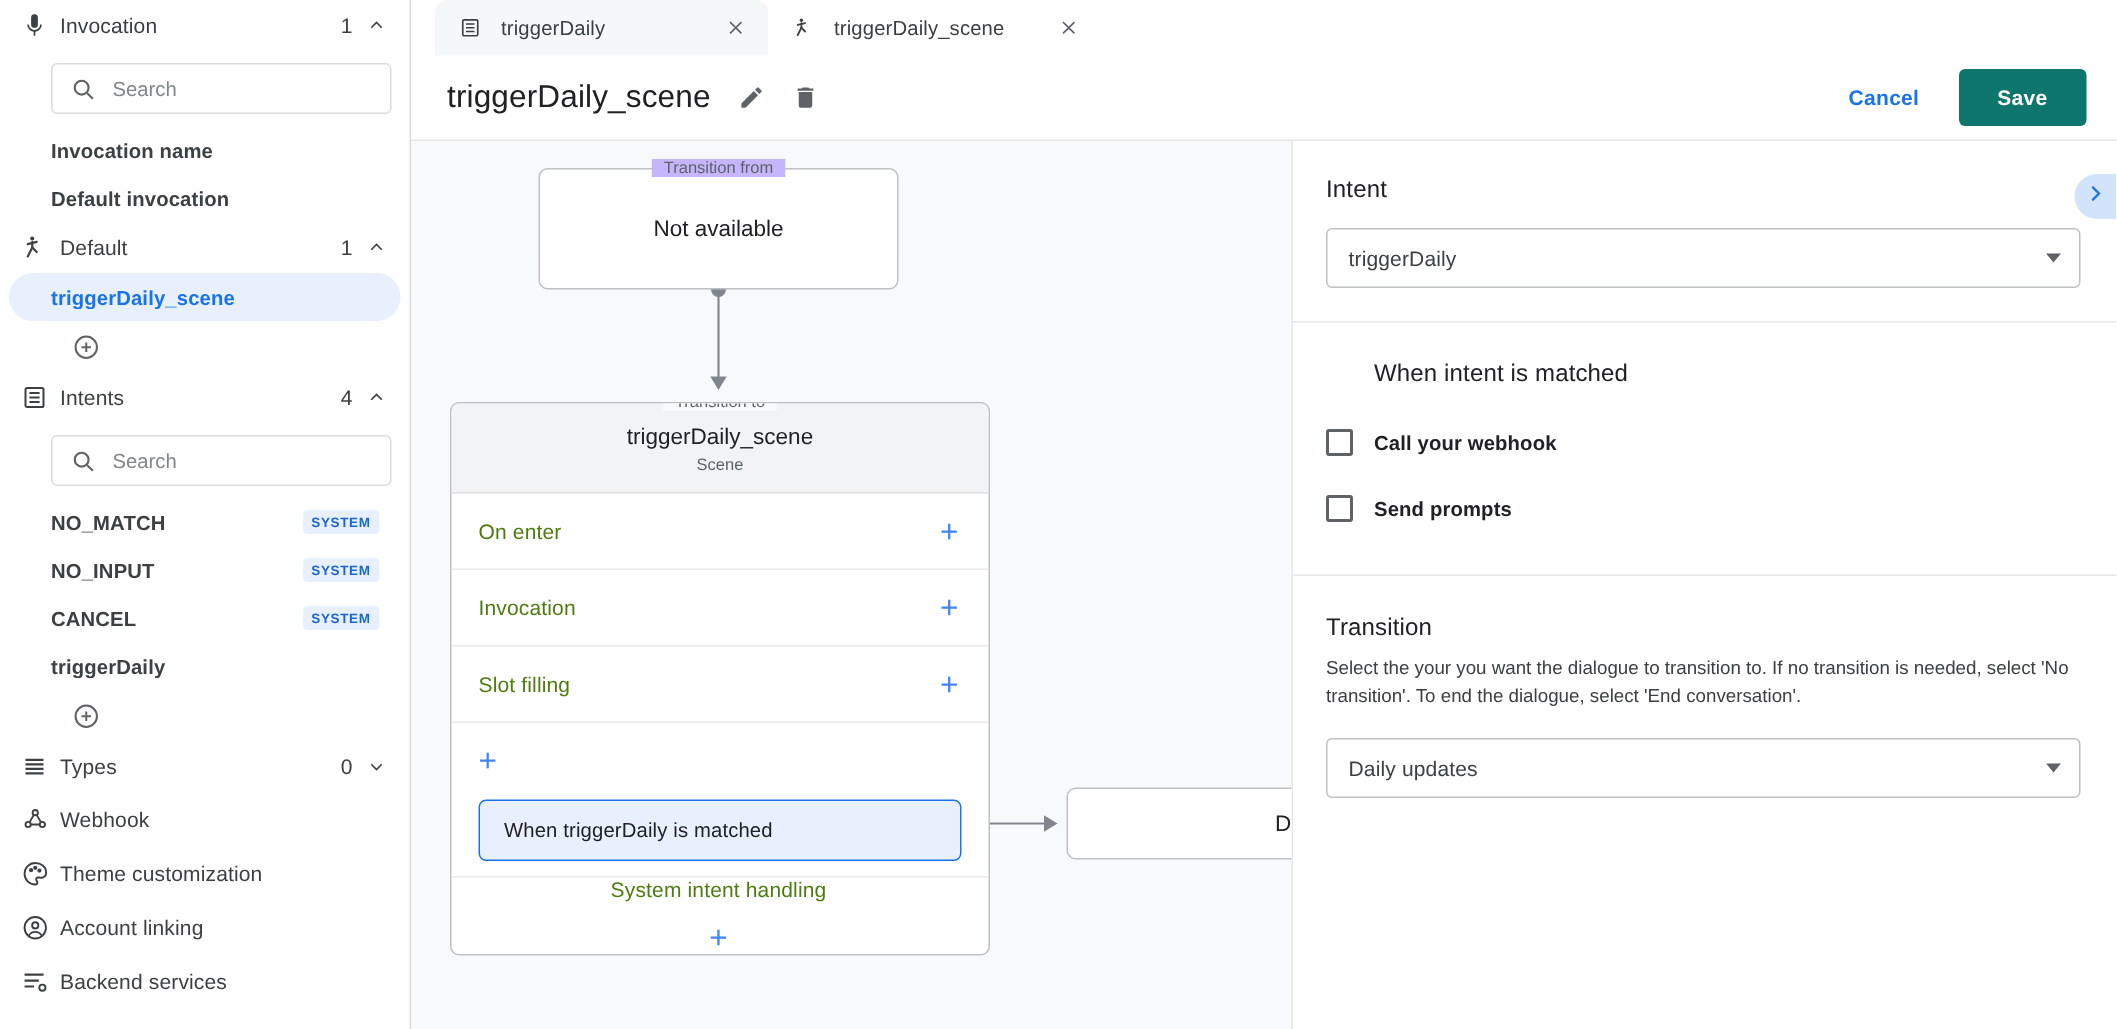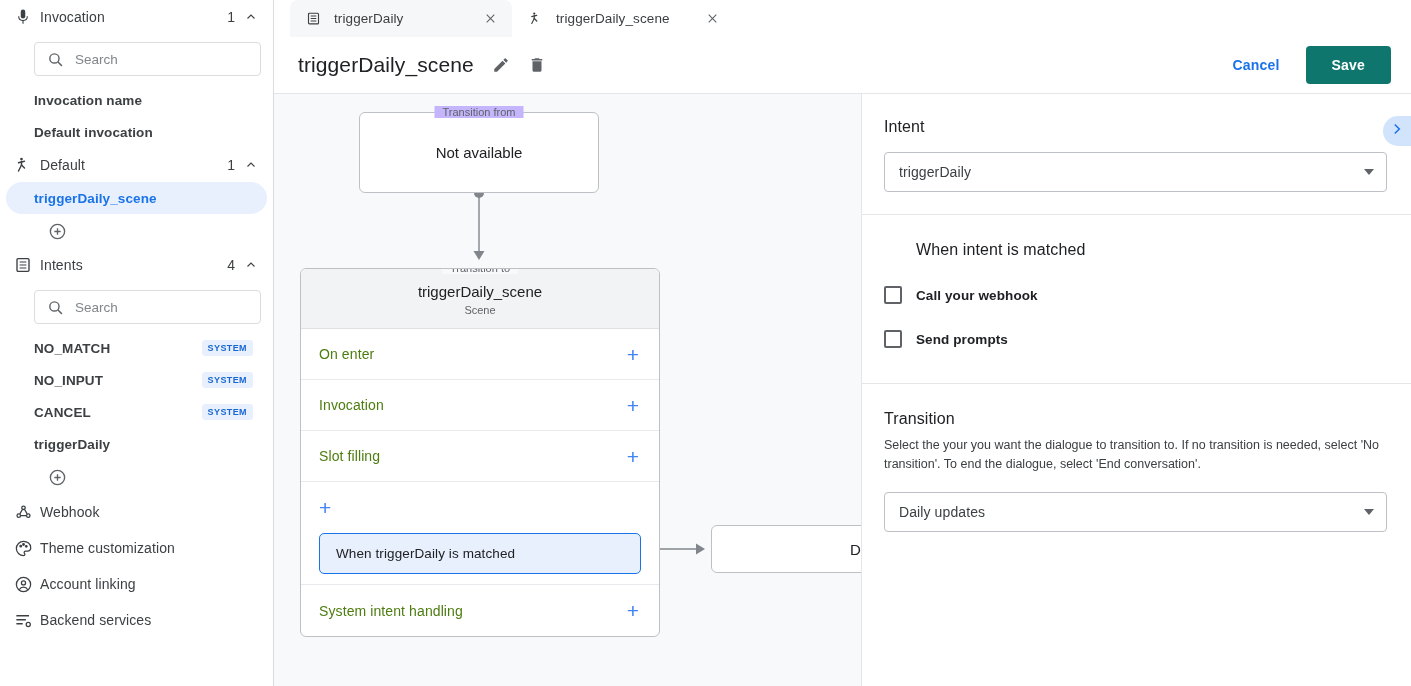--- a/index.html
+++ b/index.html
@@ -122,21 +122,21 @@
   #node-scene .sc-head{
     background:#f1f3f4;border-bottom:1px solid #e0e0e0;
     padding:14px 0 12px;text-align:center;
   }
   #node-scene .sc-title{font-size:15px;color:#202124;}
   #node-scene .sc-sub{font-size:11px;color:#5f6368;margin-top:4px;}
   .sc-row{
     height:51px;display:flex;align-items:center;box-sizing:border-box;
     padding:0 20px 0 18px;border-bottom:1px solid #e8eaed;cursor:pointer;
   }
-  .sc-row:last-child{border-bottom:0;}
+  .sc-row:last-child{border-bottom:0;flex-direction:column;}
   .sc-row .rl{flex:1;font-size:14px;color:#4d7c0f;letter-spacing:.1px;}
   .sc-row .plus{font-size:21px;color:#4285f4;line-height:1;user-select:none;}
   .sc-sub-block{padding:0 18px 10px;}
   .handler-chip{
     background:#e8f0fe;border:1px solid #1a73e8;border-radius:5px;
     height:41px;display:flex;align-items:center;padding:0 16px;box-sizing:border-box;
     font-size:13.5px;color:#202124;cursor:pointer;letter-spacing:.1px;
   }
 
   
@@ -291,20 +291,34 @@
       <span class="nm">triggerDaily</span>
     </div>
 
     <div class="sb-add">
       <svg width="19" height="19" viewBox="0 0 24 24" fill="none" stroke="#5f6368" stroke-width="1.7">
         <circle cx="12" cy="12" r="9"></circle>
           <path d="M12 8v8M8 12h8"></path>
       </svg>
     </div>
 
+    <div class="sb-section">
+      <span class="ic">
+        <svg width="18" height="18" viewBox="0 0 24 24" fill="none" stroke="#3c4043" stroke-width="2">
+          <path d="M4 6h16M4 10h16M4 14h16M4 18h16"></path>
+        </svg>
+      </span>
+      <span class="lbl">Types</span>
+      <span class="cnt">0</span>
+      <span class="chev">
+        <svg width="12" height="12" viewBox="0 0 24 24" fill="none" stroke="#3c4043" stroke-width="2.2">
+            <path d="M5 9l7 7 7-7"></path>
+          </svg>
+      </span>
+    </div>
 
     <div class="sb-nav">
       <span class="ic">
         <svg width="19" height="19" viewBox="0 0 24 24" fill="none" stroke="#3c4043" stroke-width="1.6">
           <circle cx="12" cy="6" r="2.2"></circle>
             <circle cx="6" cy="16" r="2.2"></circle>
             <circle cx="18" cy="16" r="2.2"></circle>
           <path d="M10.8 7.9L7.4 13.8M13.2 7.9l3.4 5.9M8.3 16h7.4"></path>
         </svg>
       </span>

